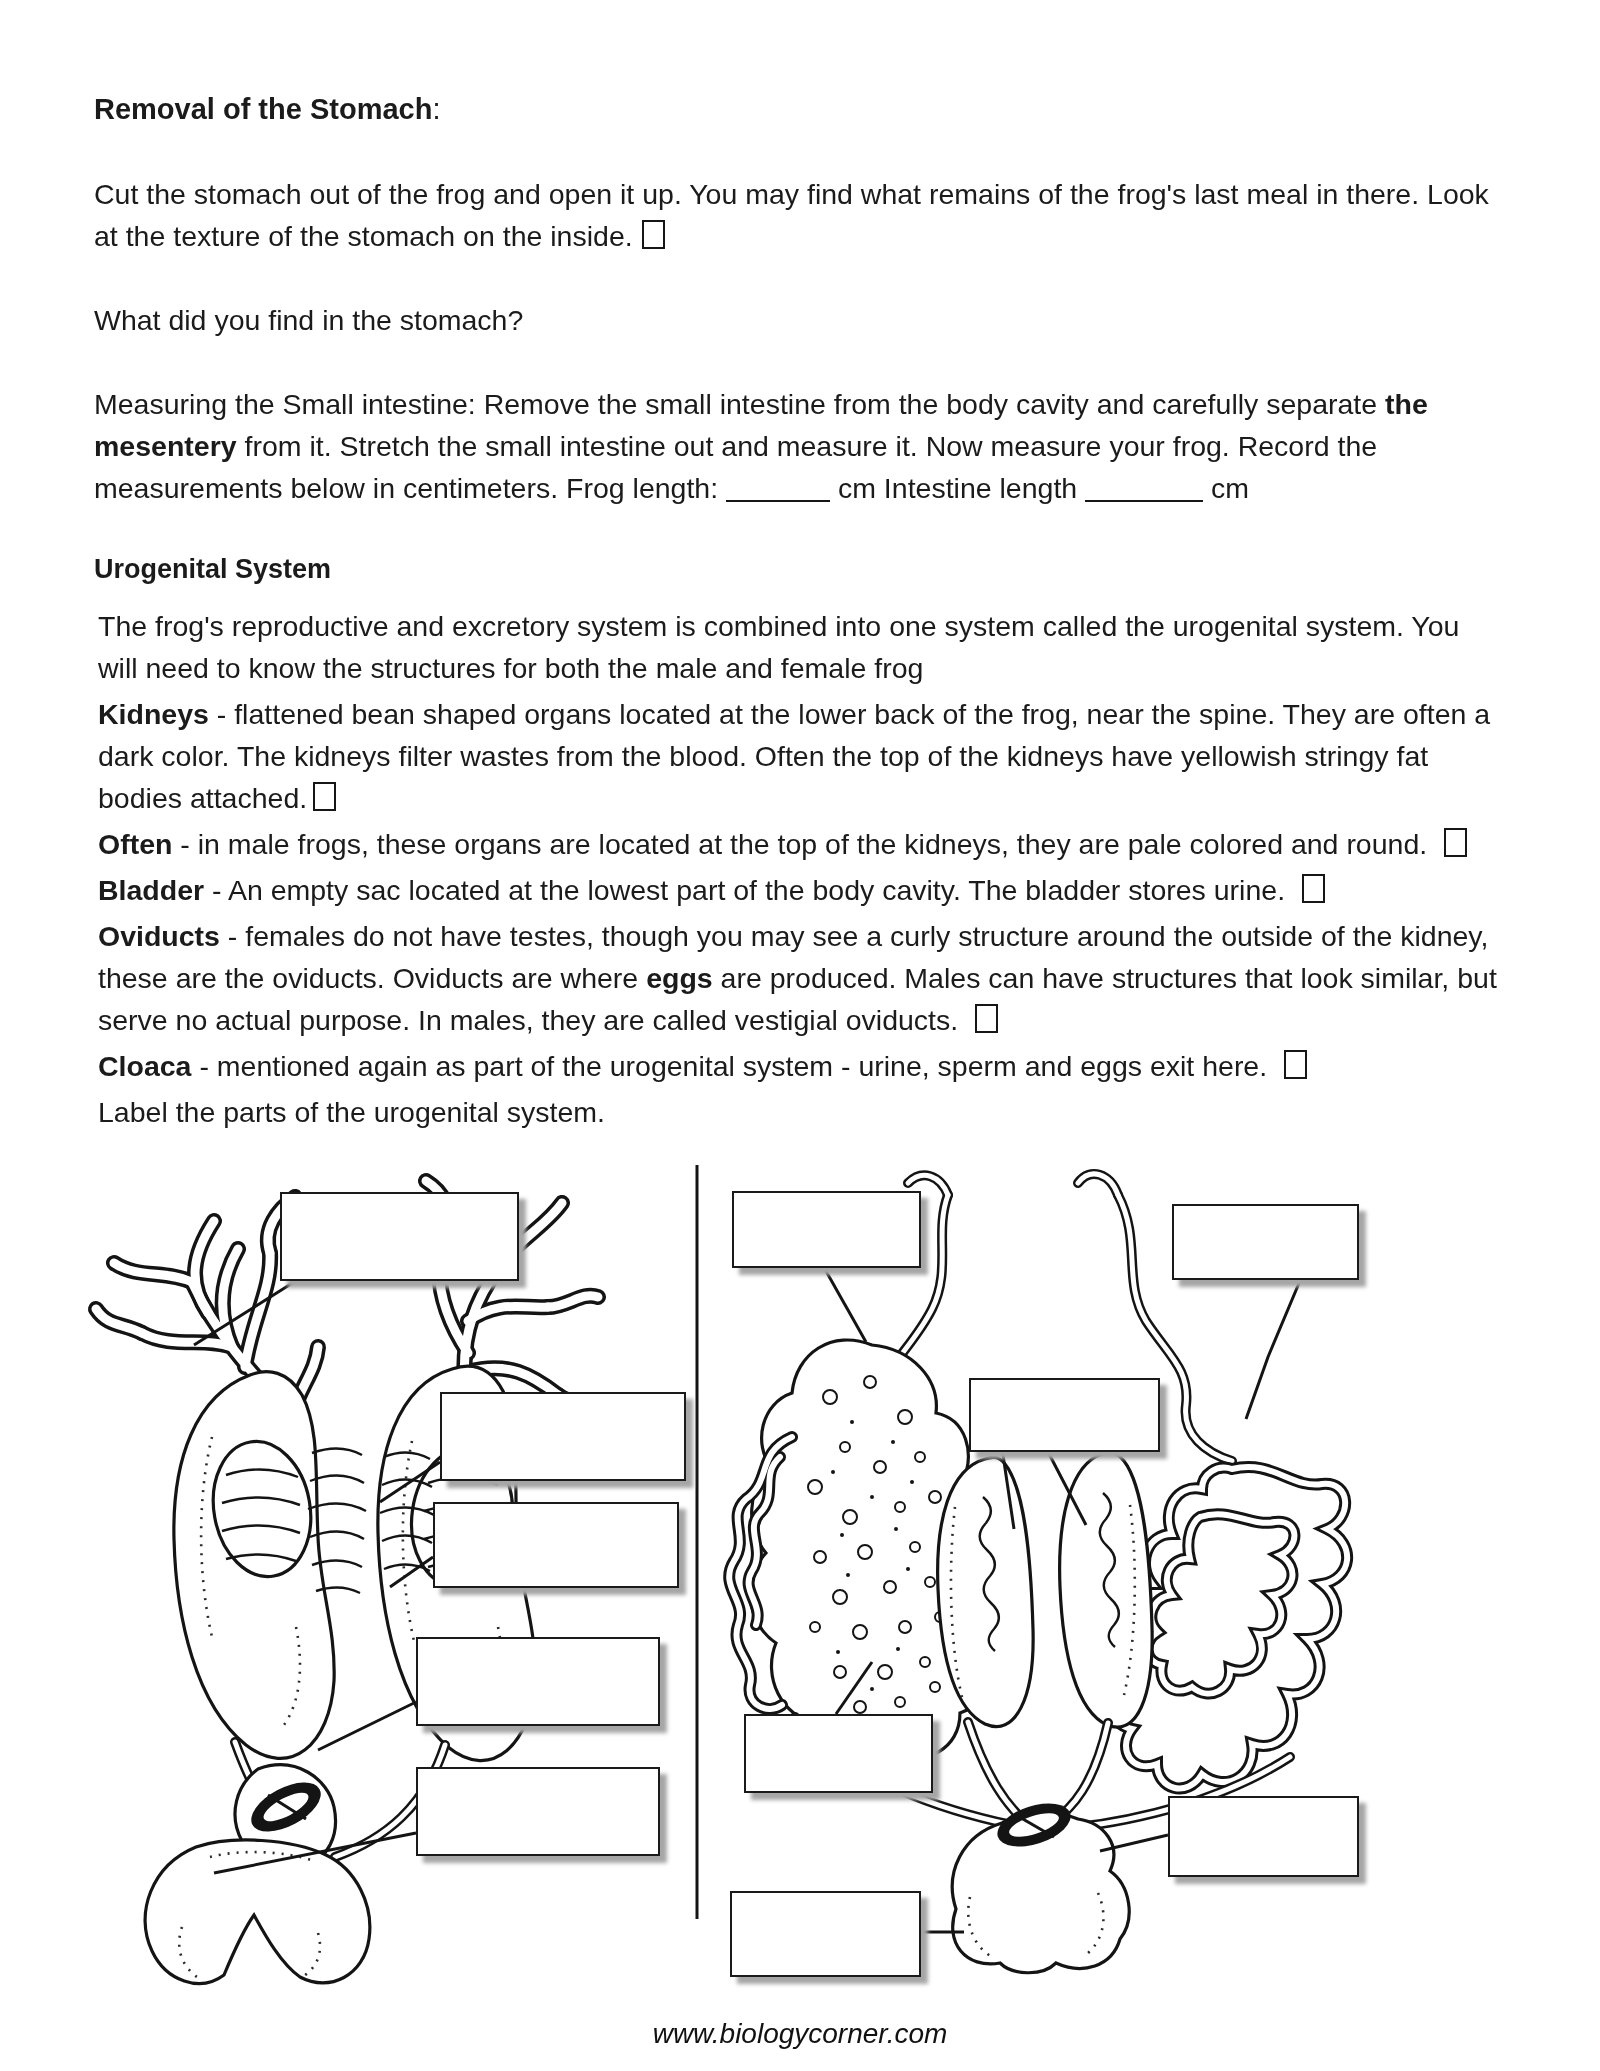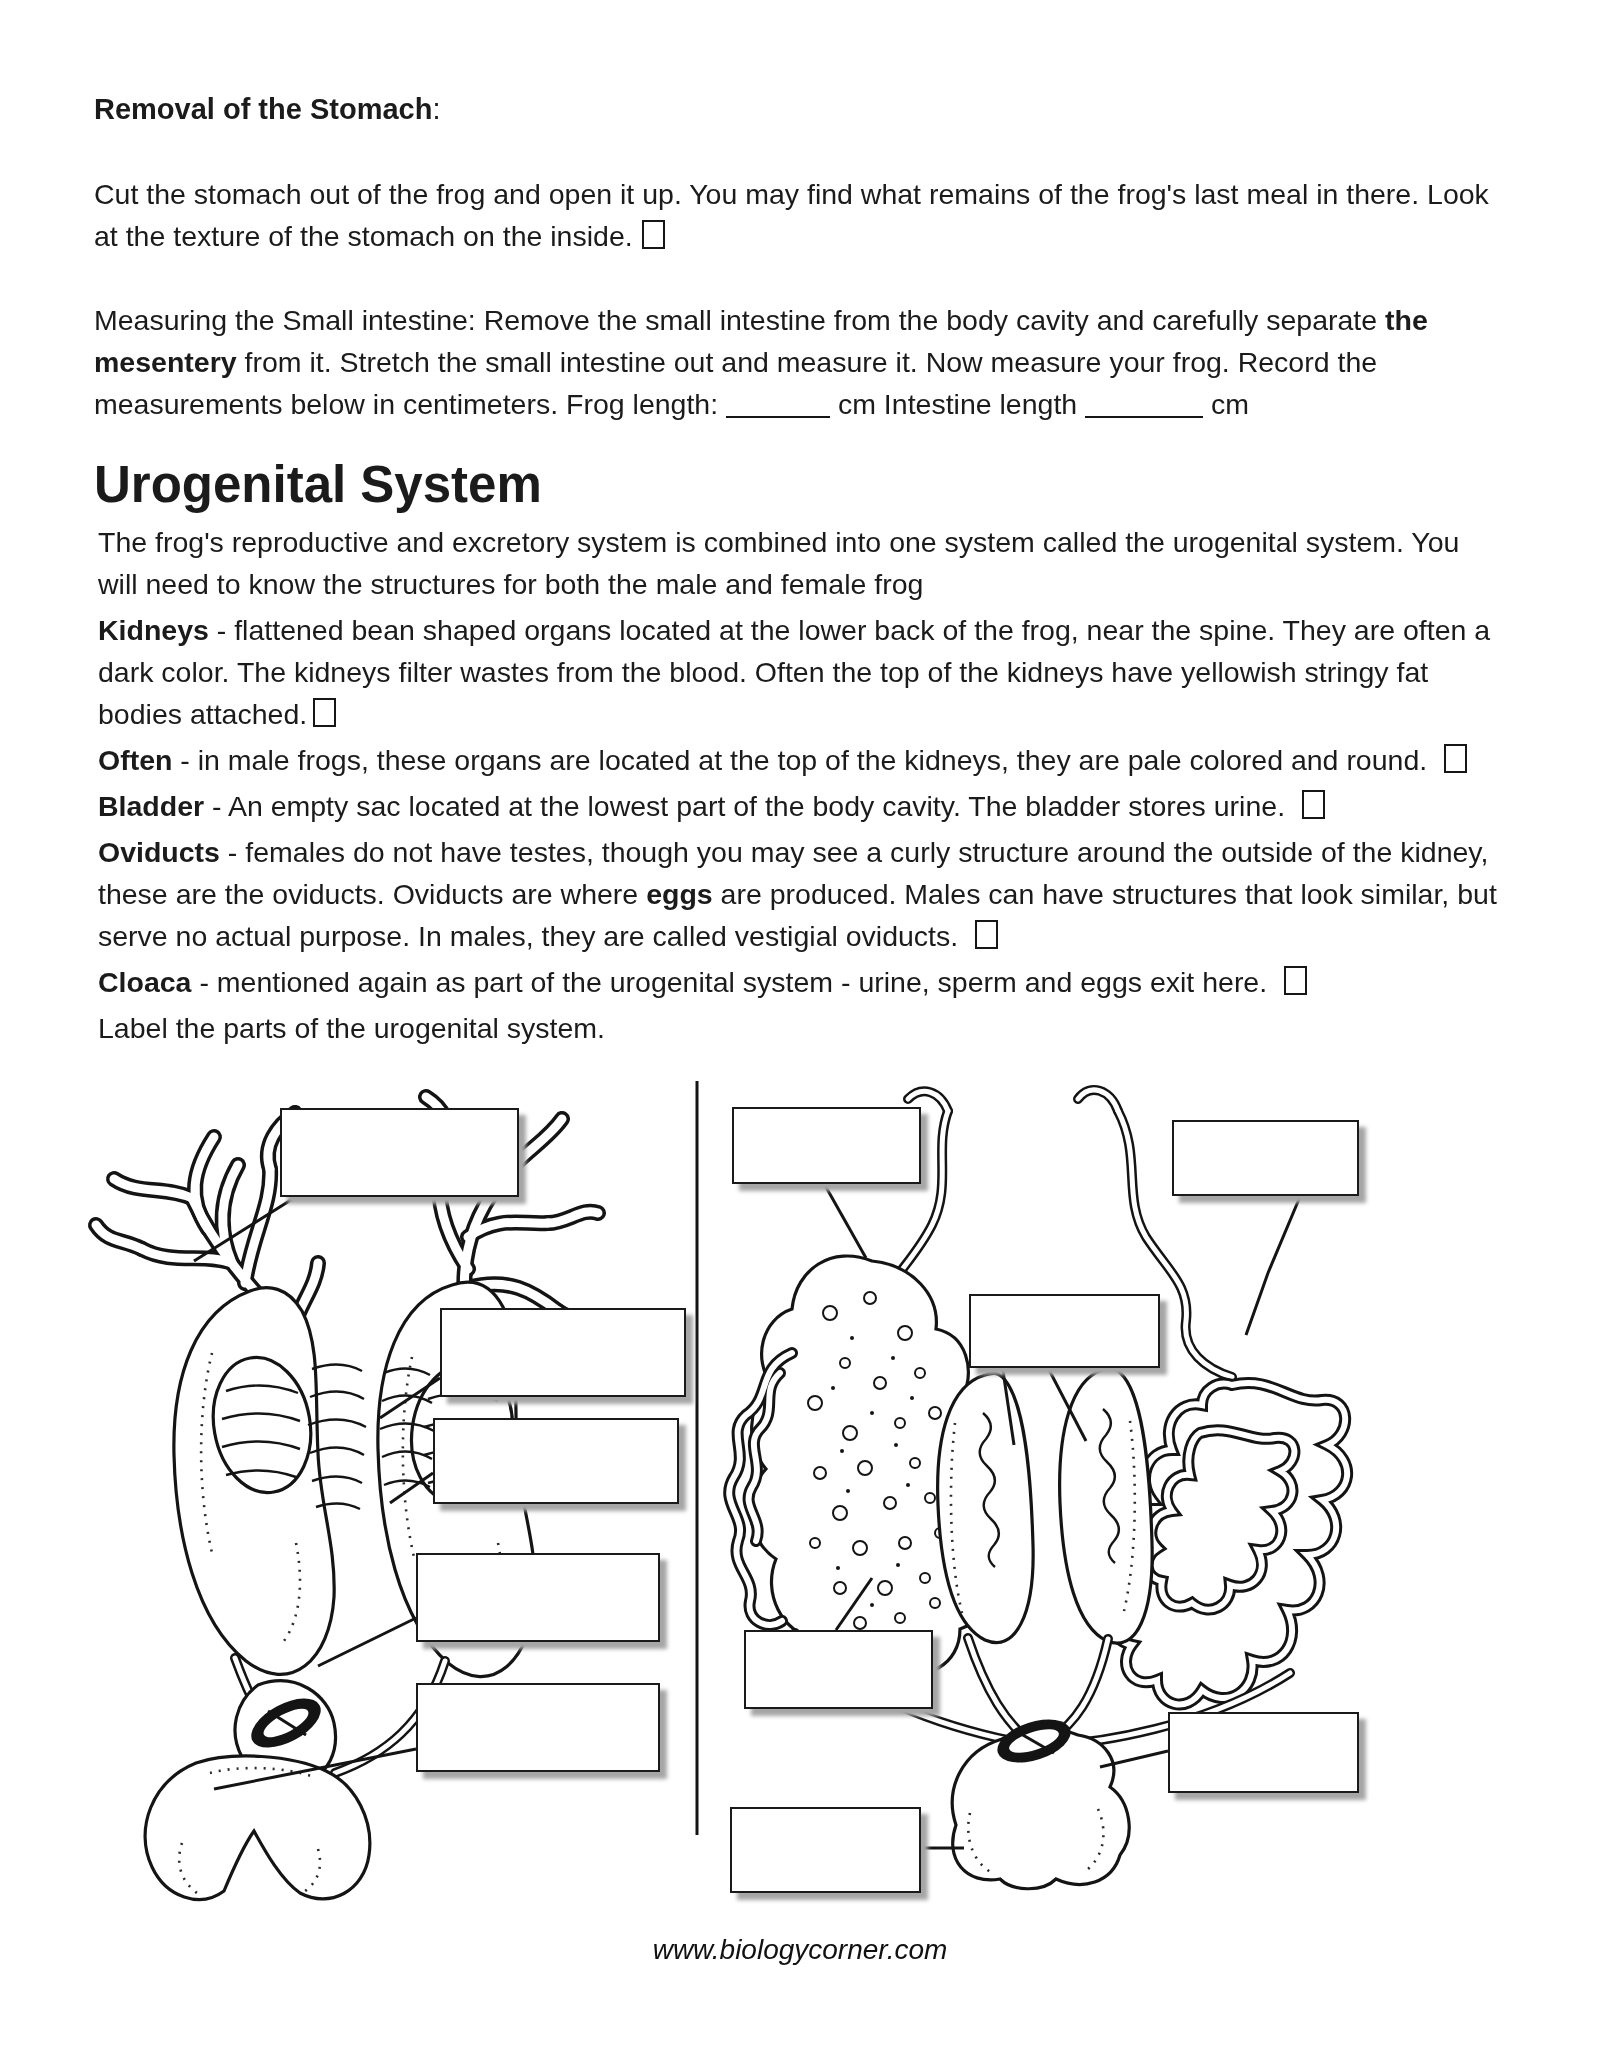--- a/index.html
+++ b/index.html
@@ -6,21 +6,21 @@
   .page{
     width:1600px;height:2071px;box-sizing:border-box;
     padding:88px 94px 0 94px;background:#ffffff;position:relative;
     font-family:"Liberation Sans","DejaVu Sans",sans-serif;
     font-size:28.5px;line-height:42px;color:#1b1b1b;overflow:hidden;
   }
   p{margin:0;}
   .h3{font-size:29px;margin:0 0 43px 0;}
   .h3 b{font-weight:bold;}
   .gap{margin-bottom:42px;}
-  .h1{font-size:51px;line-height:48px;font-weight:bold;margin:36px 0 12px 0;}
+  .h1{font-size:27px;line-height:48px;font-weight:bold;margin:36px 0 12px 0;}
   .t{margin:4px;}
   .cb{
     display:inline-block;width:19px;height:25px;border:2.5px solid #161616;
     vertical-align:-3px;margin-left:9px;background:#fff;
   }
   .cb.tight{margin-left:6px;}
   .blank{display:inline-block;border-bottom:2.5px solid #161616;height:30px;vertical-align:-4px;}
   .blank.b1{width:104px;}
   .blank.b2{width:118px;}
   .diagrams{position:relative;width:1600px;height:830px;margin:24px 0 0 -94px;}
@@ -48,20 +48,21 @@
 </style>
 </head>
 <body>
 
 <div class="page">
 
   <p class="h3"><b>Removal of the Stomach</b><span>:</span></p>
 
   <p class="gap"><span>Cut the stomach out of the frog and open it up. You may find what remains of the frog's last meal in there. Look at the texture of the stomach on the inside.</span><span class="cb"></span></p>
 
+  <p class="gap"><span>What did you find in the stomach?</span></p>
 
   <p><span>Measuring the Small intestine: Remove the small intestine from the body cavity and carefully separate </span><b>the mesentery</b><span> from it. Stretch the small intestine out and measure it. Now measure your frog. Record the measurements below in centimeters. Frog length: </span><span class="blank b1"></span><span> cm Intestine length </span><span class="blank b2"></span><span> cm</span></p>
 
   <p class="h1">Urogenital System</p>
 
   <p class="t">The frog's reproductive and excretory system is combined into one system called the urogenital system. You will need to know the structures for both the male and female frog</p>
 
   <p class="t"><b>Kidneys</b><span> - flattened bean shaped organs located at the lower back of the frog, near the spine. They are often a dark color. The kidneys filter wastes from the blood. Often the top of the kidneys have yellowish stringy fat bodies attached.</span><span class="cb tight"></span></p>
 
   <p class="t"><b>Often</b><span> - in male frogs, these organs are located at the top of the kidneys, they are pale colored and round. </span><span class="cb"></span></p>

